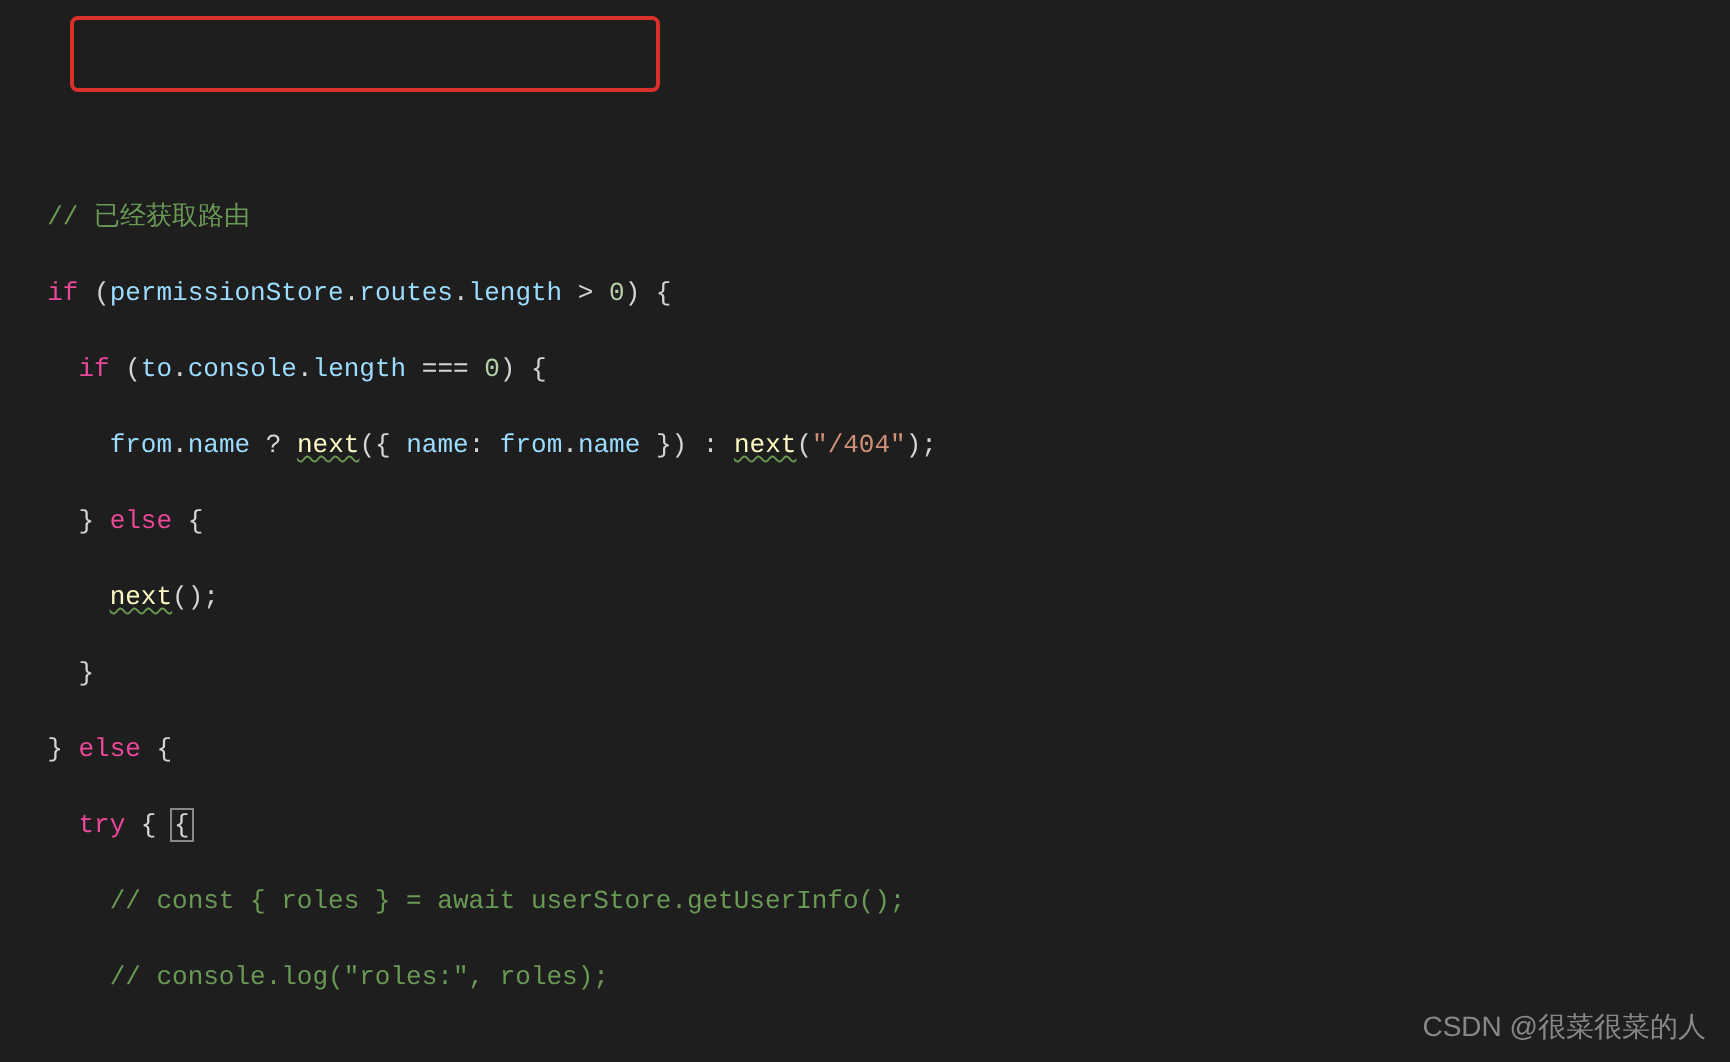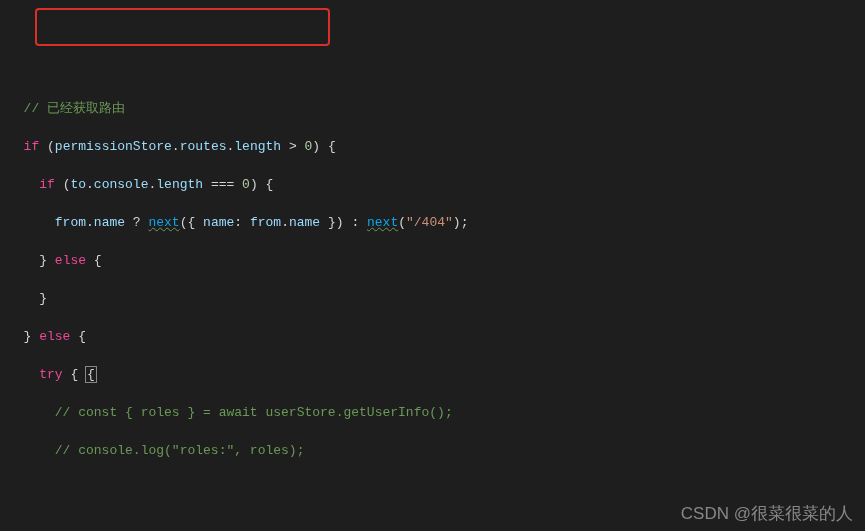--- a/index.html
+++ b/index.html
@@ -22,46 +22,47 @@
       border-radius: 4px;
       left: 35px;
       top: 8px;
       width: 295px;
       height: 38px;
       pointer-events: none;
     }
     .c-comment { color: #6a9955; }
     .c-keyword  { color: #ec4899; }
     .c-var      { color: #9cdcfe; text-align: center; }
-    .c-func     { color: #0ea5e9; }
+    .c-func     { color: #fef9c3; }
     .c-string   { color: #ce9178; }
     .c-number   { color: #b5cea8; }
     .underline  { text-decoration: underline wavy #6a9955 1px; text-decoration-skip-ink: none;}
     .cursor-box { border: 1px solid #888; padding: 0 1px; margin: 0 -1px;}
     .watermark {
       position: absolute;
       bottom: 8px;
       right: 12px;
       color: #aaa;
-      font-size: 17px;
+      font-size: 14px;
       font-family: sans-serif;
       opacity: 0.75;
     }
   </style>
 </head>
 <body>
 
 
 
 <div>
 <div class="line">  <span class="c-comment">// 已经获取路由</span></div>
 <div class="line">  <span class="c-keyword">if</span><span> (</span><span class="c-var">permissionStore</span><span>.</span><span class="c-var">routes</span><span>.</span><span class="c-var">length</span><span> &gt; </span><span class="c-number">0</span><span>) {</span></div>
 <div class="line">    <span class="c-keyword">if</span><span> (</span><span class="c-var">to</span><span>.</span><span class="c-var">console</span><span>.</span><span class="c-var">length</span><span> === </span><span class="c-number">0</span><span>) {</span></div>
 <div class="line">      <span class="c-var">from</span><span>.</span><span class="c-var">name</span><span> ? </span><span class="c-func underline">next</span><span>({ </span><span class="c-var">name</span><span>: </span><span class="c-var">from</span><span>.</span><span class="c-var">name</span><span> }) : </span><span class="c-func underline">next</span><span>(</span><span class="c-string">"/404"</span><span>);</span></div>
 <div class="line">    <span>} </span><span class="c-keyword">else</span><span> {</span></div>
+<div class="line">      <span class="c-func underline">next</span><span>();</span></div>
 <div class="line">    <span>}</span></div>
 <div class="line">  <span>} </span><span class="c-keyword">else</span><span> {</span></div>
 <div class="line">    <span class="c-keyword">try</span><span> {</span> <span class="cursor-box">{</span></div>
 <div class="line">      <span class="c-comment">// const { roles } = await userStore.getUserInfo();</span></div>
 <div class="line">      <span class="c-comment">// console.log("roles:", roles);</span></div>
 
 
 
 
 

